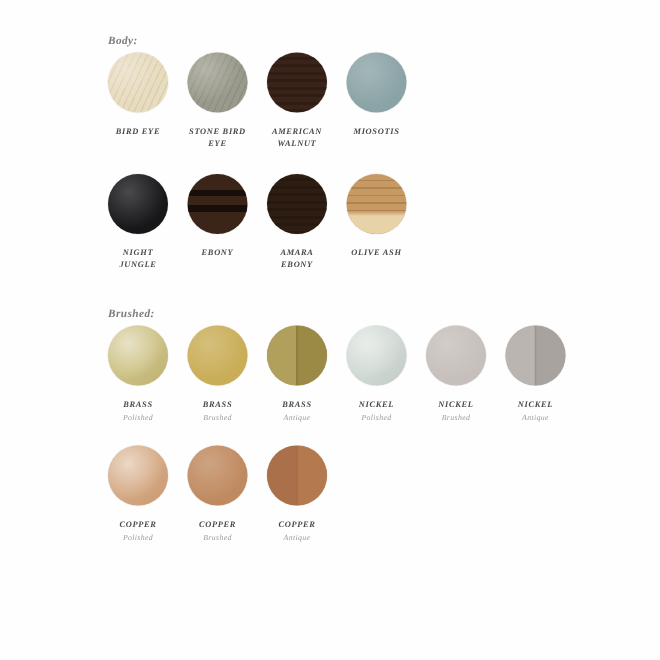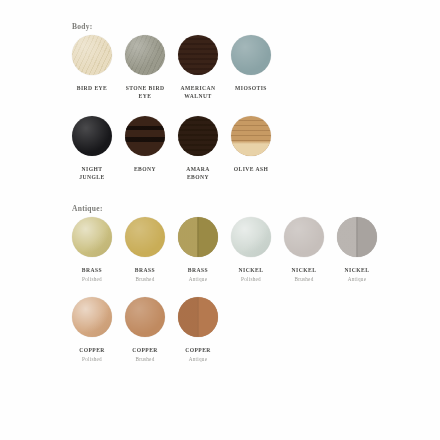--- a/index.html
+++ b/index.html
@@ -16,20 +16,21 @@
   .sheet {
     position: relative;
     width: 440px;
     height: 440px;
     background: #fefefe;
     box-sizing: border-box;
     padding: 22px 16px 10px 16px;
   }
   .section {
     position: relative;
+    font-style: italic;
   }
   .section-title {
     font-family: "Liberation Serif", serif;
     font-size: 7.5px;
     color: #7c7c78;
     letter-spacing: 0.3px;
     margin-left: 56px;
     margin-bottom: 4px;
     font-weight: 700;
   }
@@ -159,21 +160,21 @@
           </div>
         <div class="label">OLIVE ASH</div>
         <div class="sublabel"></div>
       </div>
     </div>
   </div>
 
   <div class="spacer-section"></div>
 
   <div class="section">
-    <div class="section-title">Antique:</div>
+    <div class="section-title">Brushed:</div>
 
     <div class="row row-footer">
       <div class="swatch-cell">
         <div class="swatch" style="background: rgb(203, 192, 129);">
             <div class="grain" style="background: radial-gradient(circle at 34% 30%, rgba(255, 255, 255, 0.55), transparent 62%), linear-gradient(135deg, transparent 55%, rgb(189, 177, 115) 100%);"></div>
           </div>
         <div class="label">BRASS</div>
         <div class="sublabel">Polished</div>
       </div>
       <div class="swatch-cell">

